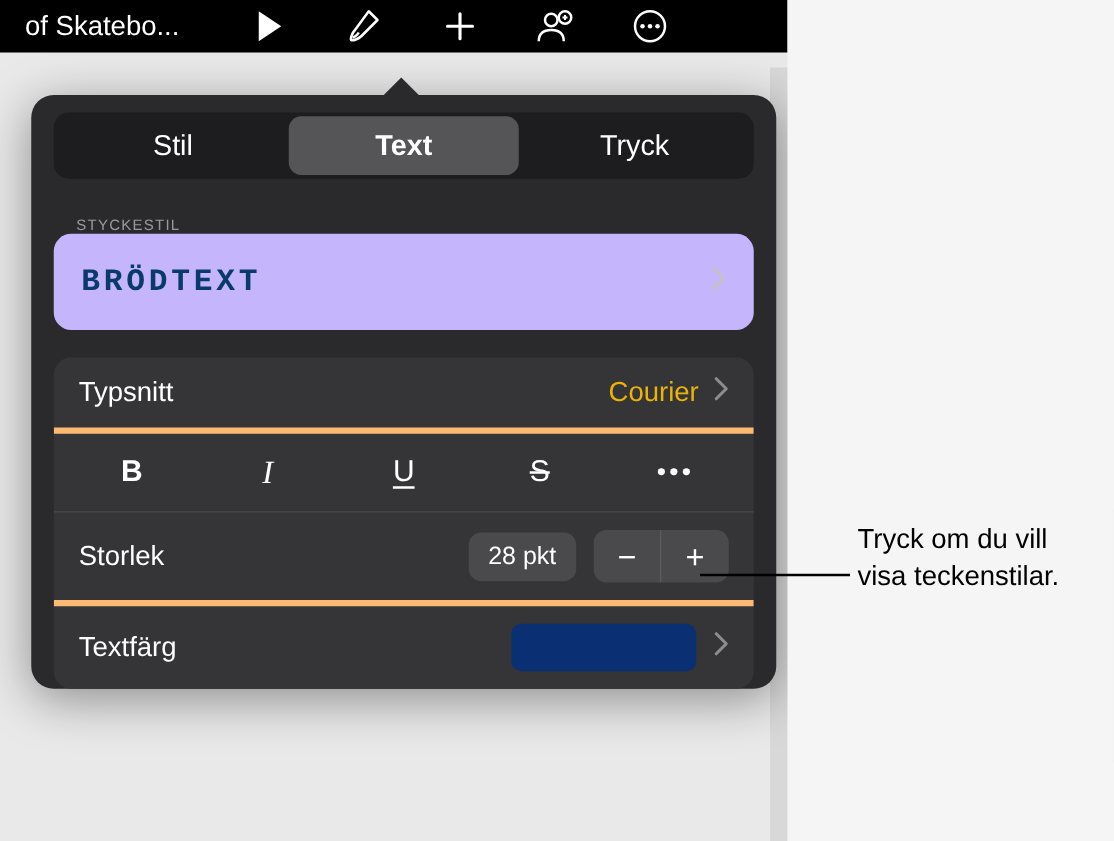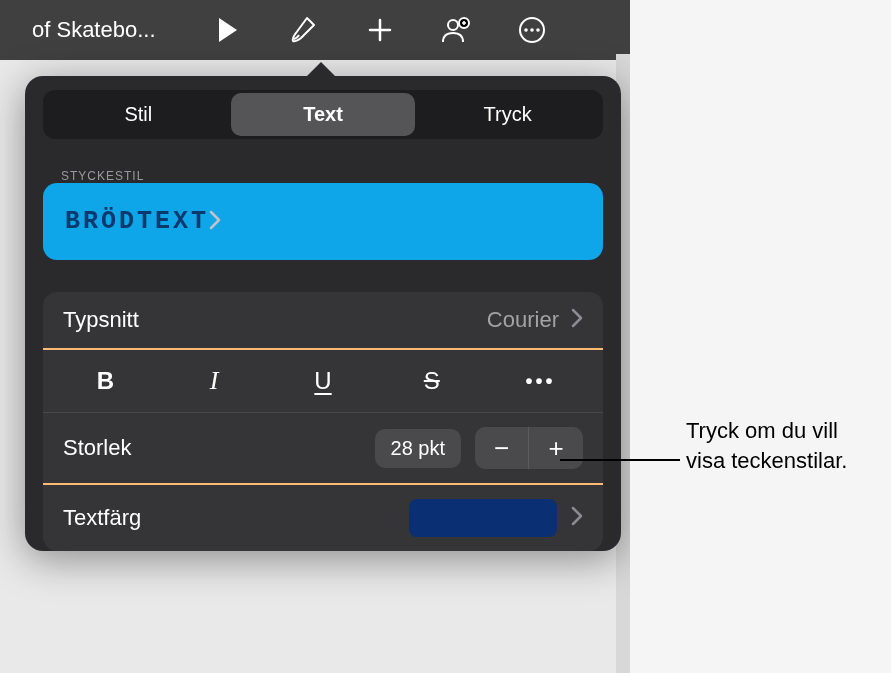--- a/index.html
+++ b/index.html
@@ -6,25 +6,25 @@
     body {
       width: 891px;
       height: 673px;
       background: #f5f5f5;
       font-family: -apple-system, BlinkMacSystemFont, "Segoe UI", sans-serif;
       position: relative;
       overflow: hidden;
     }
     .toolbar {
       width: 630px;
-      height: 60px;
-      background: #404040;
-      display: flex;
-      align-items: center;
-      padding: 0 20px;
+      height: 42px;
+      background: #000000;
+      display: flex;
+      align-items: center;
+      padding: 0 8px;
       gap: 0;
     }
     .doc-title {
       color: #fff;
       font-size: 22px;
       padding: 0 12px;
       white-space: nowrap;
       overflow: hidden;
       flex: 0 0 170px;
     }
@@ -60,41 +60,42 @@
       background: #1d1d1f;
       border-radius: 12px;
       padding: 3px;
       margin-bottom: 30px;
     }
     .seg-item {
       flex: 1;
       text-align: center;
       padding: 10px 0;
       color: #fff;
-      font-size: 20px;
+      font-size: 23px;
       border-radius: 10px;
       cursor: pointer;
     }
     .seg-item.active {
       background: #555558;
       font-weight: 600;
     }
     .section-label {
       color: #9a9a9e;
       font-size: 12px;
       letter-spacing: 1px;
       margin-left: 18px;
     }
     .style-row {
-      background: #0ea5e9;
+      background: #c4b5fd;
       border-radius: 14px;
       padding: 24px 22px;
       display: flex;
       align-items: center;
-      margin-bottom: 32px;
+      justify-content: space-between;
+      margin-bottom: 22px;
       cursor: pointer;
     }
     .style-name {
       color: #0a3a6d;
       font-family: "Courier New", Courier, monospace;
       font-size: 25px;
       font-weight: bold;
       letter-spacing: 3px;
     }
     .chevron {
@@ -104,31 +105,31 @@
     .chevron.white { color: #8b8b90; }
     .settings-group {
       background: #353537;
       border-radius: 14px;
       overflow: hidden;
     }
     .row {
       display: flex;
       align-items: center;
       padding: 14px 20px;
-      border-bottom: 2px solid #fdba74;
+      border-bottom: 5px solid #fdba74;
       min-height: 58px;
     }
     .row:last-child { border-bottom: none; }
     .row-label {
       color: #fff;
       font-size: 22px;
       flex: 1;
     }
     .row-value {
-      color: #a3a3a3;
+      color: #eab308;
       font-size: 22px;
       margin-right: 12px;
     }
     .format-row {
       display: flex;
       align-items: center;
       border-bottom: 1px solid #4a4a4d;
       padding: 4px 8px;
     }
     .fmt-btn {

